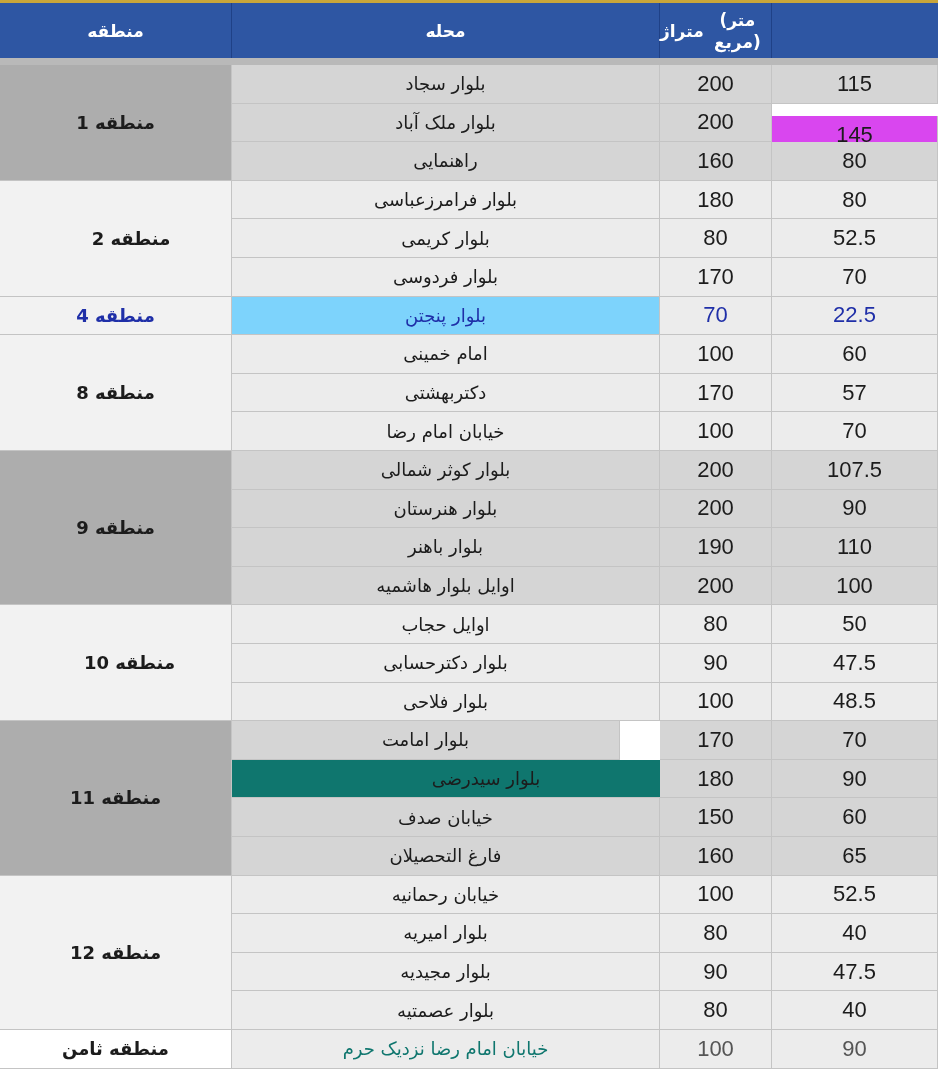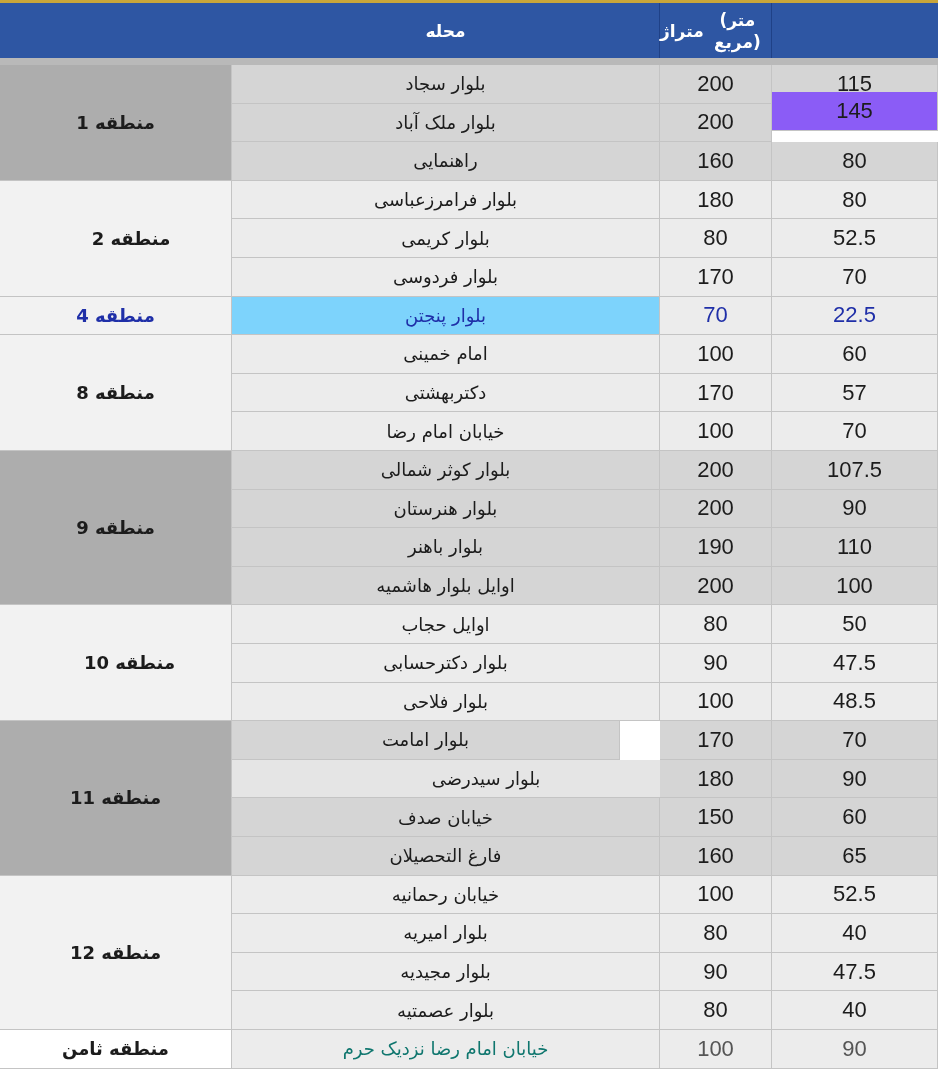--- a/index.html
+++ b/index.html
@@ -12,37 +12,40 @@
   .region { font-weight:bold; font-size:18px; }
   .street { font-size:18px; }
   .num { font-family:"Liberation Sans", sans-serif; font-size:22px; }
   .blue { color:#1f2fa8; }
 </style>
 </head>
 <body>
 
 <div class="table">
   <div class="header">
+    <div class="hcell" style="left:0;width:232px;">
+        <span>منطقه</span>
+      </div>
     <div class="hcell" style="left:232px;width:428px;">
         <span>محله</span>
       </div>
     <div class="hcell" style="left:660px;width:112px;flex-direction:row;">
       <span>متراژ</span>
       <span>(متر مربع)</span>
     </div>
   </div>
   <div class="hsep"></div>
   <div id="body">
       <div class="cell region" style="left: 0px; width: 232px; top: 65px; height: 115.8px; background: rgb(173, 173, 173);">منطقه 1</div>
       <div class="cell street" style="left: 232px; width: 428px; top: 65px; height: 38.6px; background: rgb(213, 213, 213);">بلوار سجاد</div>
       <div class="cell num" style="left: 660px; width: 112px; top: 65px; height: 38.6px; background: rgb(213, 213, 213);">200</div>
       <div class="cell num" style="left: 772px; width: 166px; top: 65px; height: 38.6px; background: rgb(213, 213, 213);">115</div>
       <div class="cell street" style="left: 232px; width: 428px; top: 103.6px; height: 38.6px; background: rgb(213, 213, 213);">بلوار ملک آباد</div>
       <div class="cell num" style="left: 660px; width: 112px; top: 103.6px; height: 38.6px; background: rgb(213, 213, 213);">200</div>
-      <div class="cell num" style="left: 772px; width: 166px; top: 92px; height: 38.6px; background: #8b5cf6;">145</div>
+      <div class="cell num" style="left: 772px; width: 166px; top: 116px; height: 38.6px; background: #d946ef;">145</div>
       <div class="cell street" style="left: 232px; width: 428px; top: 142.2px; height: 38.6px; background: rgb(213, 213, 213);">راهنمایی</div>
       <div class="cell num" style="left: 660px; width: 112px; top: 142.2px; height: 38.6px; background: rgb(213, 213, 213);">160</div>
       <div class="cell num" style="left: 772px; width: 166px; top: 142.2px; height: 38.6px; background: rgb(213, 213, 213);">80</div>
       <div class="cell region" style="left: 0px; width: 232px; top: 180.8px; height: 115.8px; background: rgb(242, 242, 242); padding-left: 31px;">منطقه 2</div>
       <div class="cell street" style="left: 232px; width: 428px; top: 180.8px; height: 38.6px; background: rgb(236, 236, 236);">بلوار فرامرزعباسی</div>
       <div class="cell num" style="left: 660px; width: 112px; top: 180.8px; height: 38.6px; background: rgb(236, 236, 236);">180</div>
       <div class="cell num" style="left: 772px; width: 166px; top: 180.8px; height: 38.6px; background: rgb(236, 236, 236);">80</div>
       <div class="cell street" style="left: 232px; width: 428px; top: 219.4px; height: 38.6px; background: rgb(236, 236, 236);">بلوار کریمی</div>
       <div class="cell num" style="left: 660px; width: 112px; top: 219.4px; height: 38.6px; background: rgb(236, 236, 236);">80</div>
       <div class="cell num" style="left: 772px; width: 166px; top: 219.4px; height: 38.6px; background: rgb(236, 236, 236);">52.5</div>
@@ -83,21 +86,21 @@
       <div class="cell street" style="left: 232px; width: 428px; top: 644px; height: 38.6px; background: rgb(236, 236, 236);">بلوار دکترحسابی</div>
       <div class="cell num" style="left: 660px; width: 112px; top: 644px; height: 38.6px; background: rgb(236, 236, 236);">90</div>
       <div class="cell num" style="left: 772px; width: 166px; top: 644px; height: 38.6px; background: rgb(236, 236, 236);">47.5</div>
       <div class="cell street" style="left: 232px; width: 428px; top: 682.6px; height: 38.6px; background: rgb(236, 236, 236);">بلوار فلاحی</div>
       <div class="cell num" style="left: 660px; width: 112px; top: 682.6px; height: 38.6px; background: rgb(236, 236, 236);">100</div>
       <div class="cell num" style="left: 772px; width: 166px; top: 682.6px; height: 38.6px; background: rgb(236, 236, 236);">48.5</div>
       <div class="cell region" style="left: 0px; width: 232px; top: 721.2px; height: 154.4px; background: rgb(173, 173, 173);">منطقه 11</div>
       <div class="cell street" style="left: 232px; width: 388px; top: 721.2px; height: 38.6px; background: rgb(213, 213, 213);">بلوار امامت</div>
       <div class="cell num" style="left: 660px; width: 112px; top: 721.2px; height: 38.6px; background: rgb(213, 213, 213);">170</div>
       <div class="cell num" style="left: 772px; width: 166px; top: 721.2px; height: 38.6px; background: rgb(213, 213, 213);">70</div>
-      <div class="cell street" style="left: 232px; width: 469px; top: 759.8px; height: 38.6px; background: #e5e5e5; padding-left: 40px;">بلوار سیدرضی</div>
+      <div class="cell street" style="left: 232px; width: 469px; top: 759.8px; height: 38.6px; background: #0f766e; padding-left: 40px;">بلوار سیدرضی</div>
       <div class="cell num" style="left: 660px; width: 112px; top: 759.8px; height: 38.6px; background: rgb(213, 213, 213);">180</div>
       <div class="cell num" style="left: 772px; width: 166px; top: 759.8px; height: 38.6px; background: rgb(213, 213, 213);">90</div>
       <div class="cell street" style="left: 232px; width: 428px; top: 798.4px; height: 38.6px; background: rgb(213, 213, 213);">خیابان صدف</div>
       <div class="cell num" style="left: 660px; width: 112px; top: 798.4px; height: 38.6px; background: rgb(213, 213, 213);">150</div>
       <div class="cell num" style="left: 772px; width: 166px; top: 798.4px; height: 38.6px; background: rgb(213, 213, 213);">60</div>
       <div class="cell street" style="left: 232px; width: 428px; top: 837px; height: 38.6px; background: rgb(213, 213, 213);">فارغ التحصیلان</div>
       <div class="cell num" style="left: 660px; width: 112px; top: 837px; height: 38.6px; background: rgb(213, 213, 213);">160</div>
       <div class="cell num" style="left: 772px; width: 166px; top: 837px; height: 38.6px; background: rgb(213, 213, 213);">65</div>
       <div class="cell region" style="left: 0px; width: 232px; top: 875.6px; height: 154.4px; background: rgb(242, 242, 242);">منطقه 12</div>
       <div class="cell street" style="left: 232px; width: 428px; top: 875.6px; height: 38.6px; background: rgb(236, 236, 236);">خیابان رحمانیه</div>

